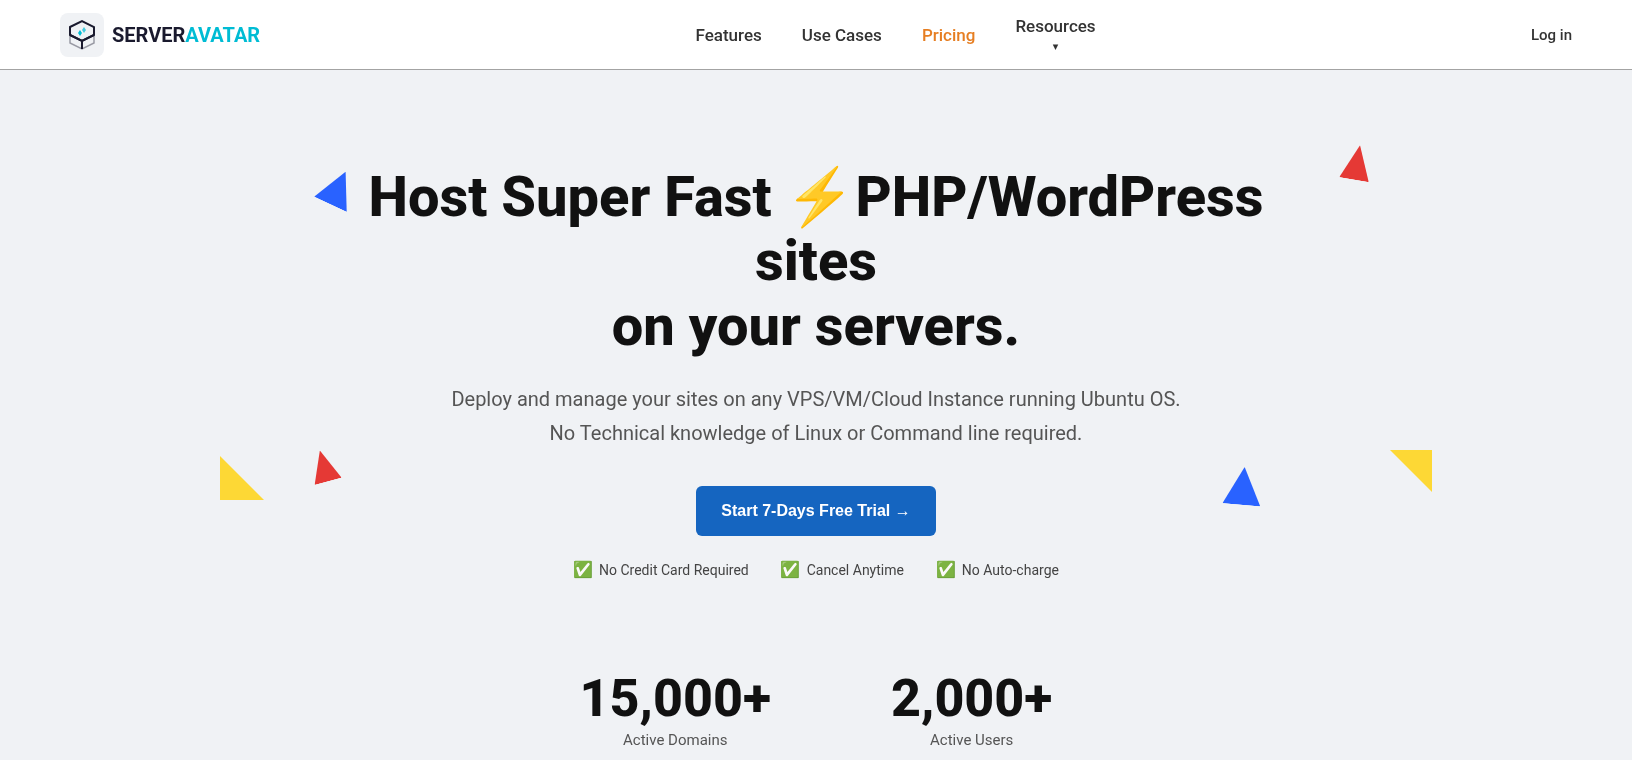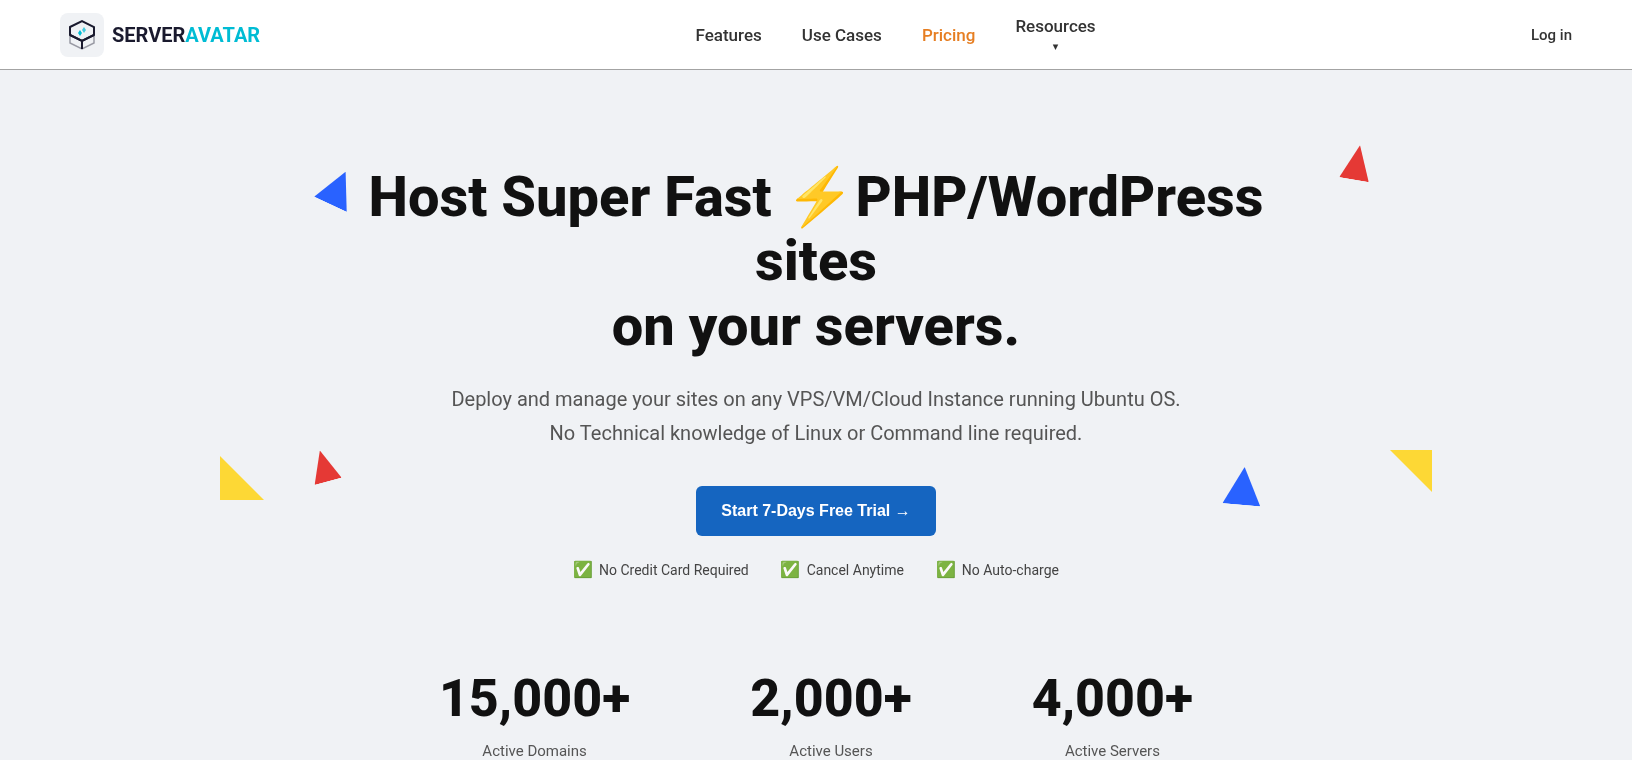--- a/index.html
+++ b/index.html
@@ -217,21 +217,21 @@
     }
     .stat-number {
       font-size: 52px;
       font-weight: 800;
       color: #111;
       line-height: 1.1;
     }
     .stat-label {
       font-size: 15px;
       color: #555;
-      margin-top: 15px;
+      margin-top: 4px;
     }
   </style>
 </head>
 <body>
 
 <nav>
   <a class="nav-logo" href="#">
     <svg class="logo-icon" viewBox="0 0 44 44" fill="none" xmlns="http://www.w3.org/2000/svg">
       <rect width="44" height="44" rx="8" fill="#f0f2f5"></rect>
       <path d="M10 14 L22 8 L34 14 L34 22 L22 28 L10 22 Z" stroke="#1a1a2e" stroke-width="2" fill="none"></path>
@@ -300,17 +300,13 @@
 
 <section class="stats">
   <div class="stat-item">
     <div class="stat-number">15,000+</div>
     <div class="stat-label">Active Domains</div>
   </div>
   <div class="stat-item">
     <div class="stat-number">2,000+</div>
     <div class="stat-label">Active Users</div>
   </div>
-  <div class="stat-item">
-    <div class="stat-number">4,000+</div>
-    <div class="stat-label">Active Servers</div>
-  </div>
 </section>
 
 </body></html>

